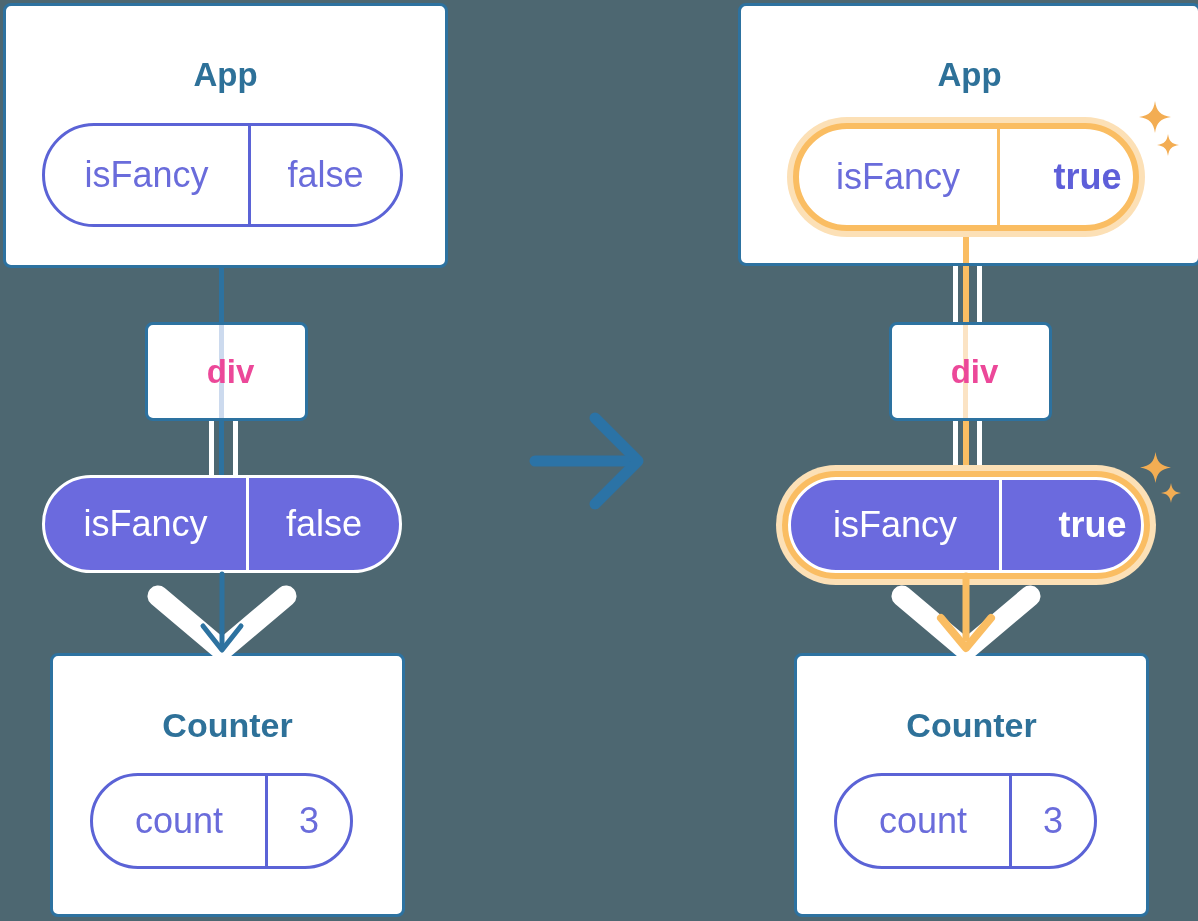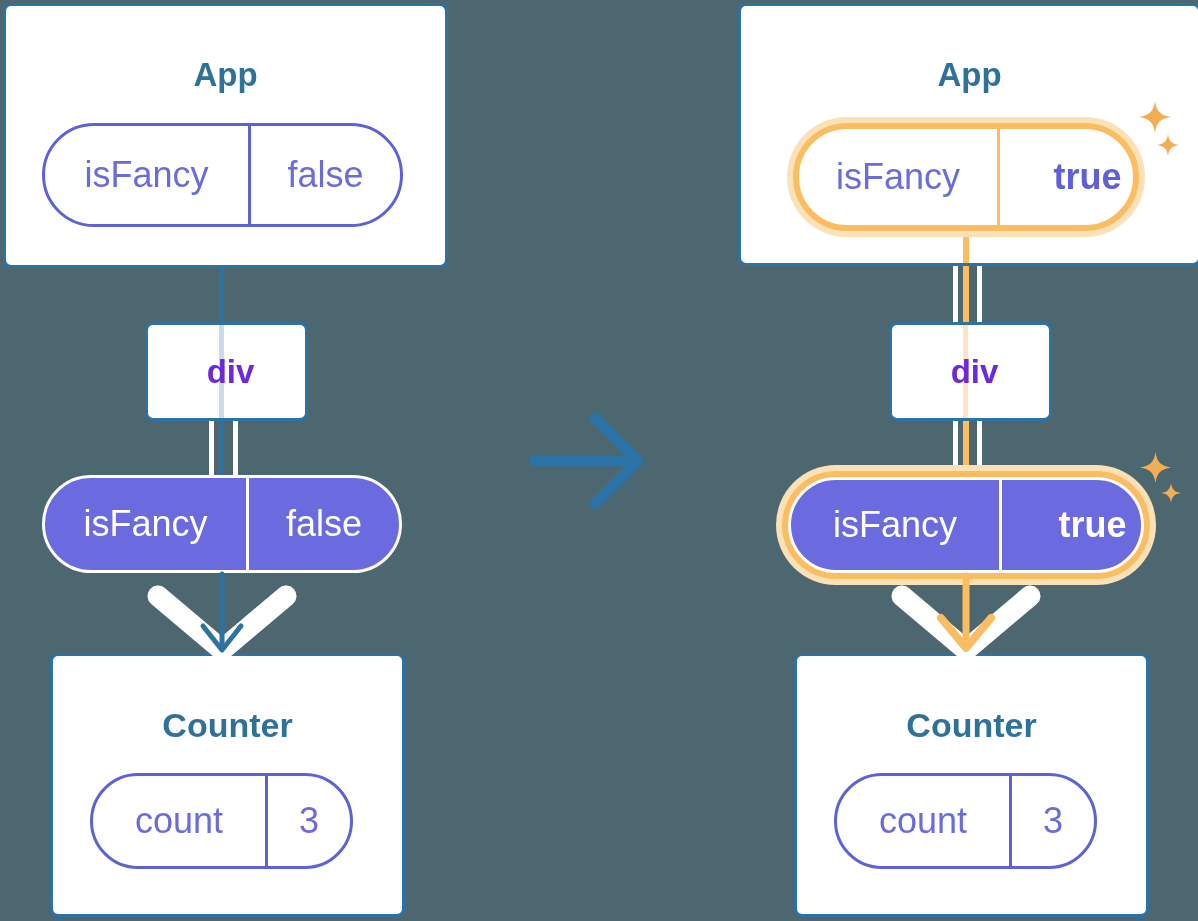--- a/index.html
+++ b/index.html
@@ -20,21 +20,21 @@
   .pill-hl{background:#6b6ade;border:3px solid #ffffff;color:#ffffff;box-shadow:0 0 0 6px #fabd62,0 0 0 12px #fce0b6;}
   .pill-hl .cell-name{border-right:3px solid #ffffff;}
   .bold{font-weight:700;margin-left:42px;}
   .vline{position:absolute;z-index:0;}
   .white-line{background:#ffffff;}
   .blue-line{background:#2d72a0;}
   .orange-line{background:#fabd62;}
   .faint-blue{background:#ccdaee;}
   .faint-orange{background:#fbe3c4;}
   .divbox{display:flex;align-items:center;justify-content:center;}
-  .divlabel{position:relative;z-index:2;font-size:33px;color:#6d28d9;font-weight:600;}
+  .divlabel{position:relative;z-index:2;font-size:33px;color:#ec4899;font-weight:600;}
   svg.conn{position:absolute;overflow:visible;z-index:4;}
   svg.spark{position:absolute;overflow:visible;z-index:6;}
 </style>
 </head>
 <body>
 
 <div id="stage">
 
   <div>
 

